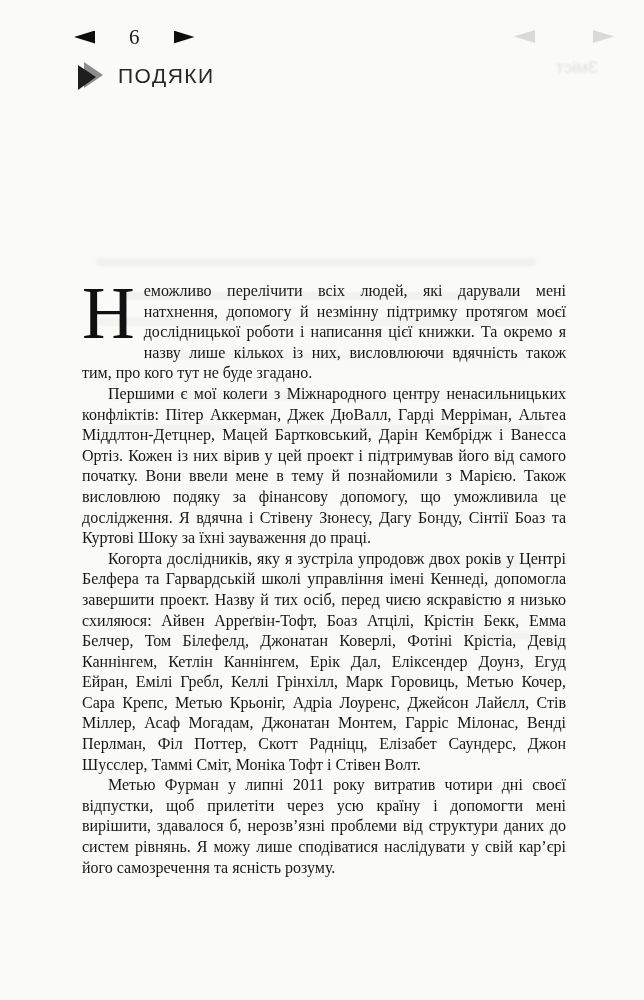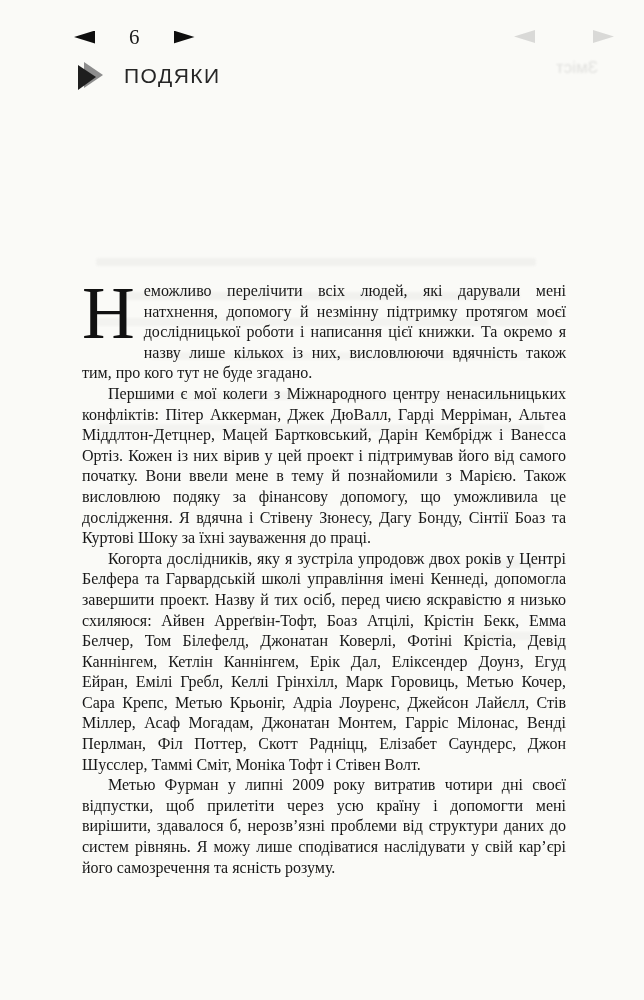--- a/index.html
+++ b/index.html
@@ -44,21 +44,21 @@
     filter: blur(0.6px);
   }
   .ghost-header .tri { background:#6a6a6a; }
 
   
   .title-row {
     position: absolute;
     top: 62px; left: 78px;
     display: flex;
     align-items: center;
-    gap: 20px;
+    gap: 14px;
     justify-content: center;
   }
   .title-marker { width: 26px; height: 28px; display:block; }
   .section-title {
     font-family: "Liberation Sans", sans-serif;
     font-size: 21px;
     letter-spacing: 1.5px;
     color: #262626;
     line-height: 28px;
   }
@@ -134,16 +134,16 @@
   <div class="ghost-bar" style="top:352px; left:150px; width:380px; opacity:0.04;"></div>
   <div class="ghost-bar" style="top:392px; left:110px; width:430px; opacity:0.045;"></div>
   <div class="ghost-bar" style="top:424px; left:96px; width:448px; opacity:0.04;"></div>
   <div class="ghost-bar" style="top:560px; left:480px; width:60px; opacity:0.05;"></div>
   <div class="ghost-bar" style="top:632px; left:470px; width:70px; opacity:0.045;"></div>
 
   <div class="body-text">
     <p class="first"><span class="dropcap">Н</span><span>еможливо перелічити всіх людей, які дарували мені натхнення, допомогу й незмінну підтримку протягом моєї дослідницької роботи і написання цієї книжки. Та окремо я назву лише кількох із них, висловлюючи вдячність також тим, про кого тут не буде згадано.</span></p>
     <p>Першими є мої колеги з Міжнародного центру ненасильницьких конфліктів: Пітер Аккерман, Джек ДюВалл, Гарді Мерріман, Альтеа Міддлтон-Детцнер, Мацей Бартковський, Дарін Кембрідж і Ванесса Ортіз. Кожен із них вірив у цей проект і підтримував його від самого початку. Вони ввели мене в тему й познайомили з Марією. Також висловлюю подяку за фінансову допомогу, що уможливила це дослідження. Я вдячна і Стівену Зюнесу, Дагу Бонду, Сінтії Боаз та Куртові Шоку за їхні зауваження до праці.</p>
     <p>Когорта дослідників, яку я зустріла упродовж двох років у Центрі Белфера та Гарвардській школі управління імені Кеннеді, допомогла завершити проект. Назву й тих осіб, перед чиєю яскравістю я низько схиляюся: Айвен Арреґвін-Тофт, Боаз Атцілі, Крістін Бекк, Емма Белчер, Том Білефелд, Джонатан Коверлі, Фотіні Крістіа, Девід Каннінгем, Кетлін Каннінгем, Ерік Дал, Еліксендер Доунз, Егуд Ейран, Емілі Гребл, Келлі Грінхілл, Марк Горовиць, Метью Кочер, Сара Крепс, Метью Крьоніг, Адріа Лоуренс, Джейсон Лайєлл, Стів Міллер, Асаф Могадам, Джонатан Монтем, Гарріс Мілонас, Венді Перлман, Філ Поттер, Скотт Радніцц, Елізабет Саундерс, Джон Шусслер, Таммі Сміт, Моніка Тофт і Стівен Волт.</p>
-    <p>Метью Фурман у липні 2009 року витратив чотири дні своєї відпустки, щоб прилетіти через усю країну і допомогти мені вирішити, здавалося б, нерозв’язні проблеми від структури даних до систем рівнянь. Я можу лише сподіватися наслідувати у свій кар’єрі його самозречення та ясність розуму.</p>
+    <p>Метью Фурман у липні 2011 року витратив чотири дні своєї відпустки, щоб прилетіти через усю країну і допомогти мені вирішити, здавалося б, нерозв’язні проблеми від структури даних до систем рівнянь. Я можу лише сподіватися наслідувати у свій кар’єрі його самозречення та ясність розуму.</p>
   </div>
 
 </div>
 
 </body></html>

